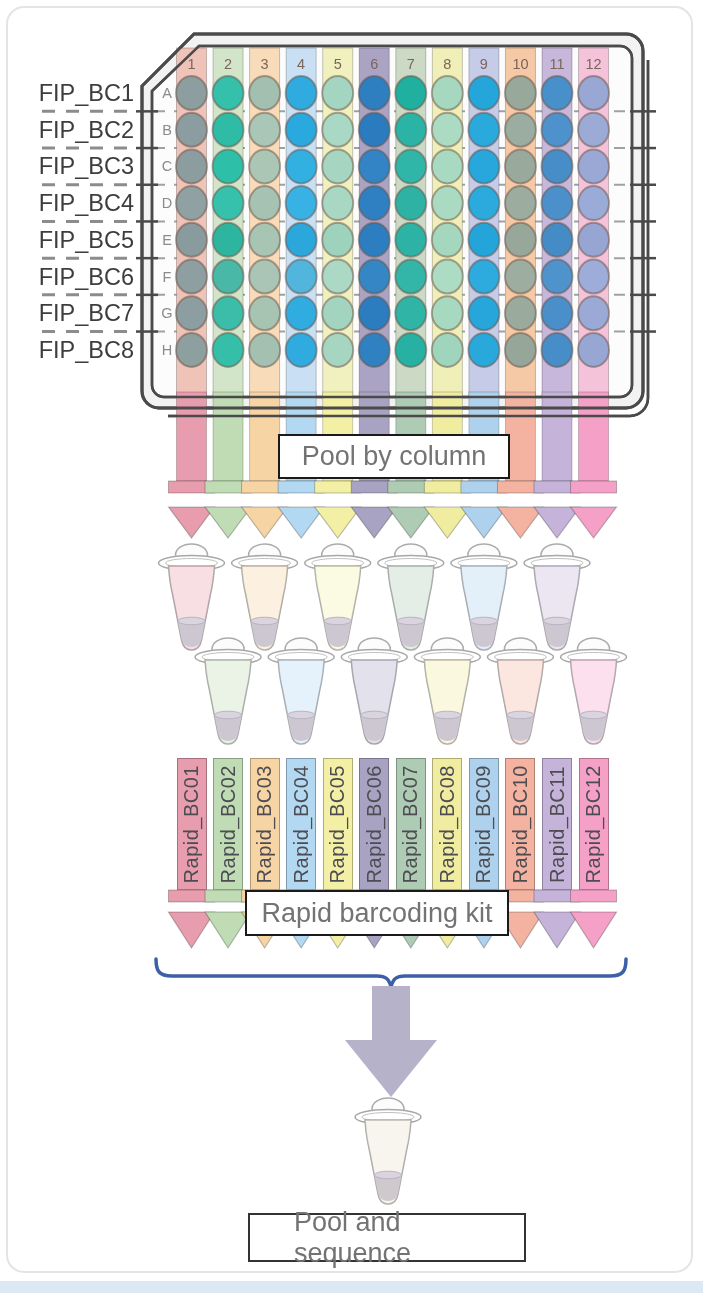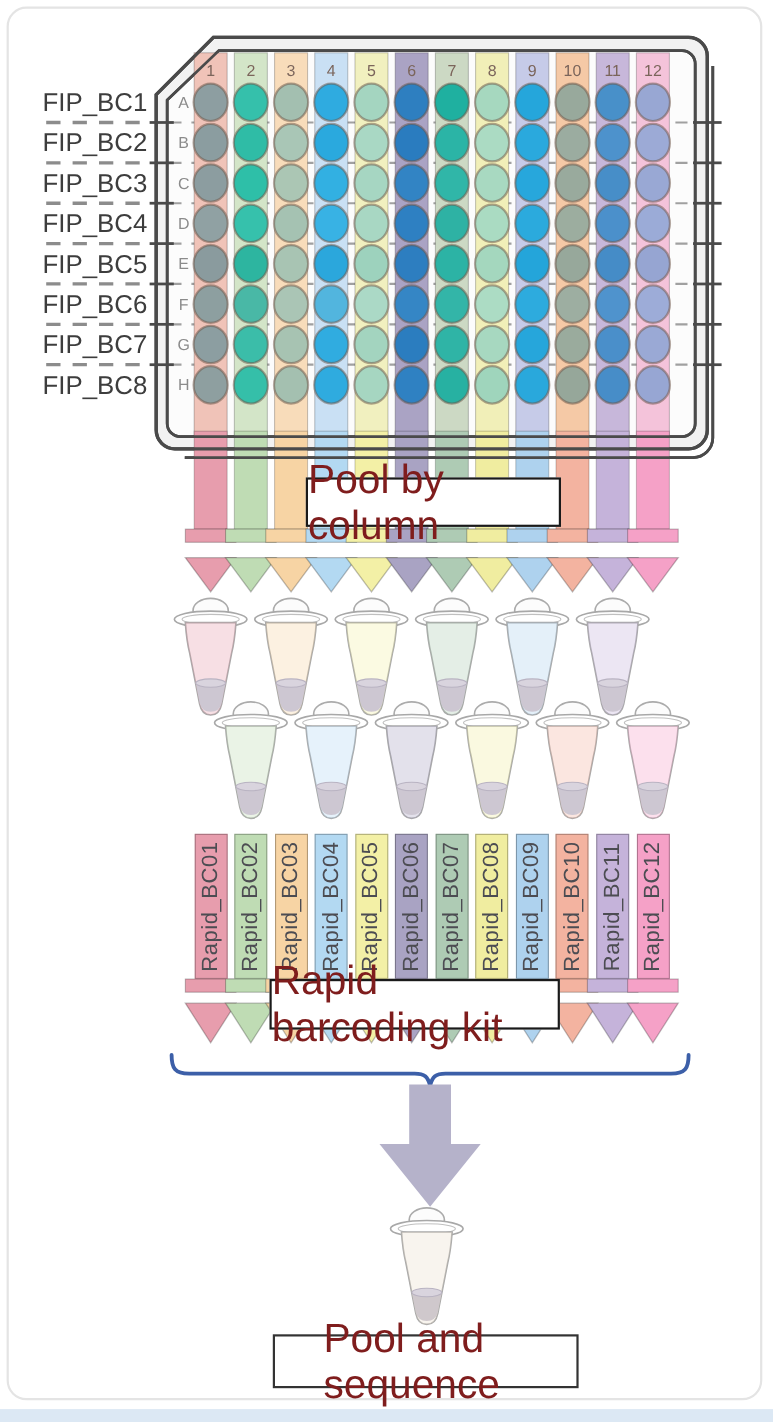--- a/index.html
+++ b/index.html
@@ -22,21 +22,21 @@
     border:1px solid rgba(0,0,0,0.28);
     display:flex;align-items:center;justify-content:center;
   }
   .banner span{
     writing-mode:vertical-rl;transform:rotate(180deg);
     font-size:20px;color:#4c4c52;white-space:nowrap;letter-spacing:0.5px;
   }
   .label-box{
     position:absolute;background:#ffffff;border:2.5px solid #1a1a1a;
     display:flex;align-items:center;justify-content:center;
-    font-size:37px;color:#7f1d1d;z-index:3;box-sizing:border-box;
+    font-size:27px;color:#737373;z-index:3;box-sizing:border-box;
   }
   #pool-and-sequence-box{border-width:2px;border-color:#333;padding-left:44px;}
 </style>
 </head>
 <body>
 
 <div id="card-border"></div>
 <div id="bottom-strip" style="background: rgb(220, 232, 244);"></div>
 
 <svg id="diagram-svg" width="703" height="1293" viewBox="0 0 703 1293">

